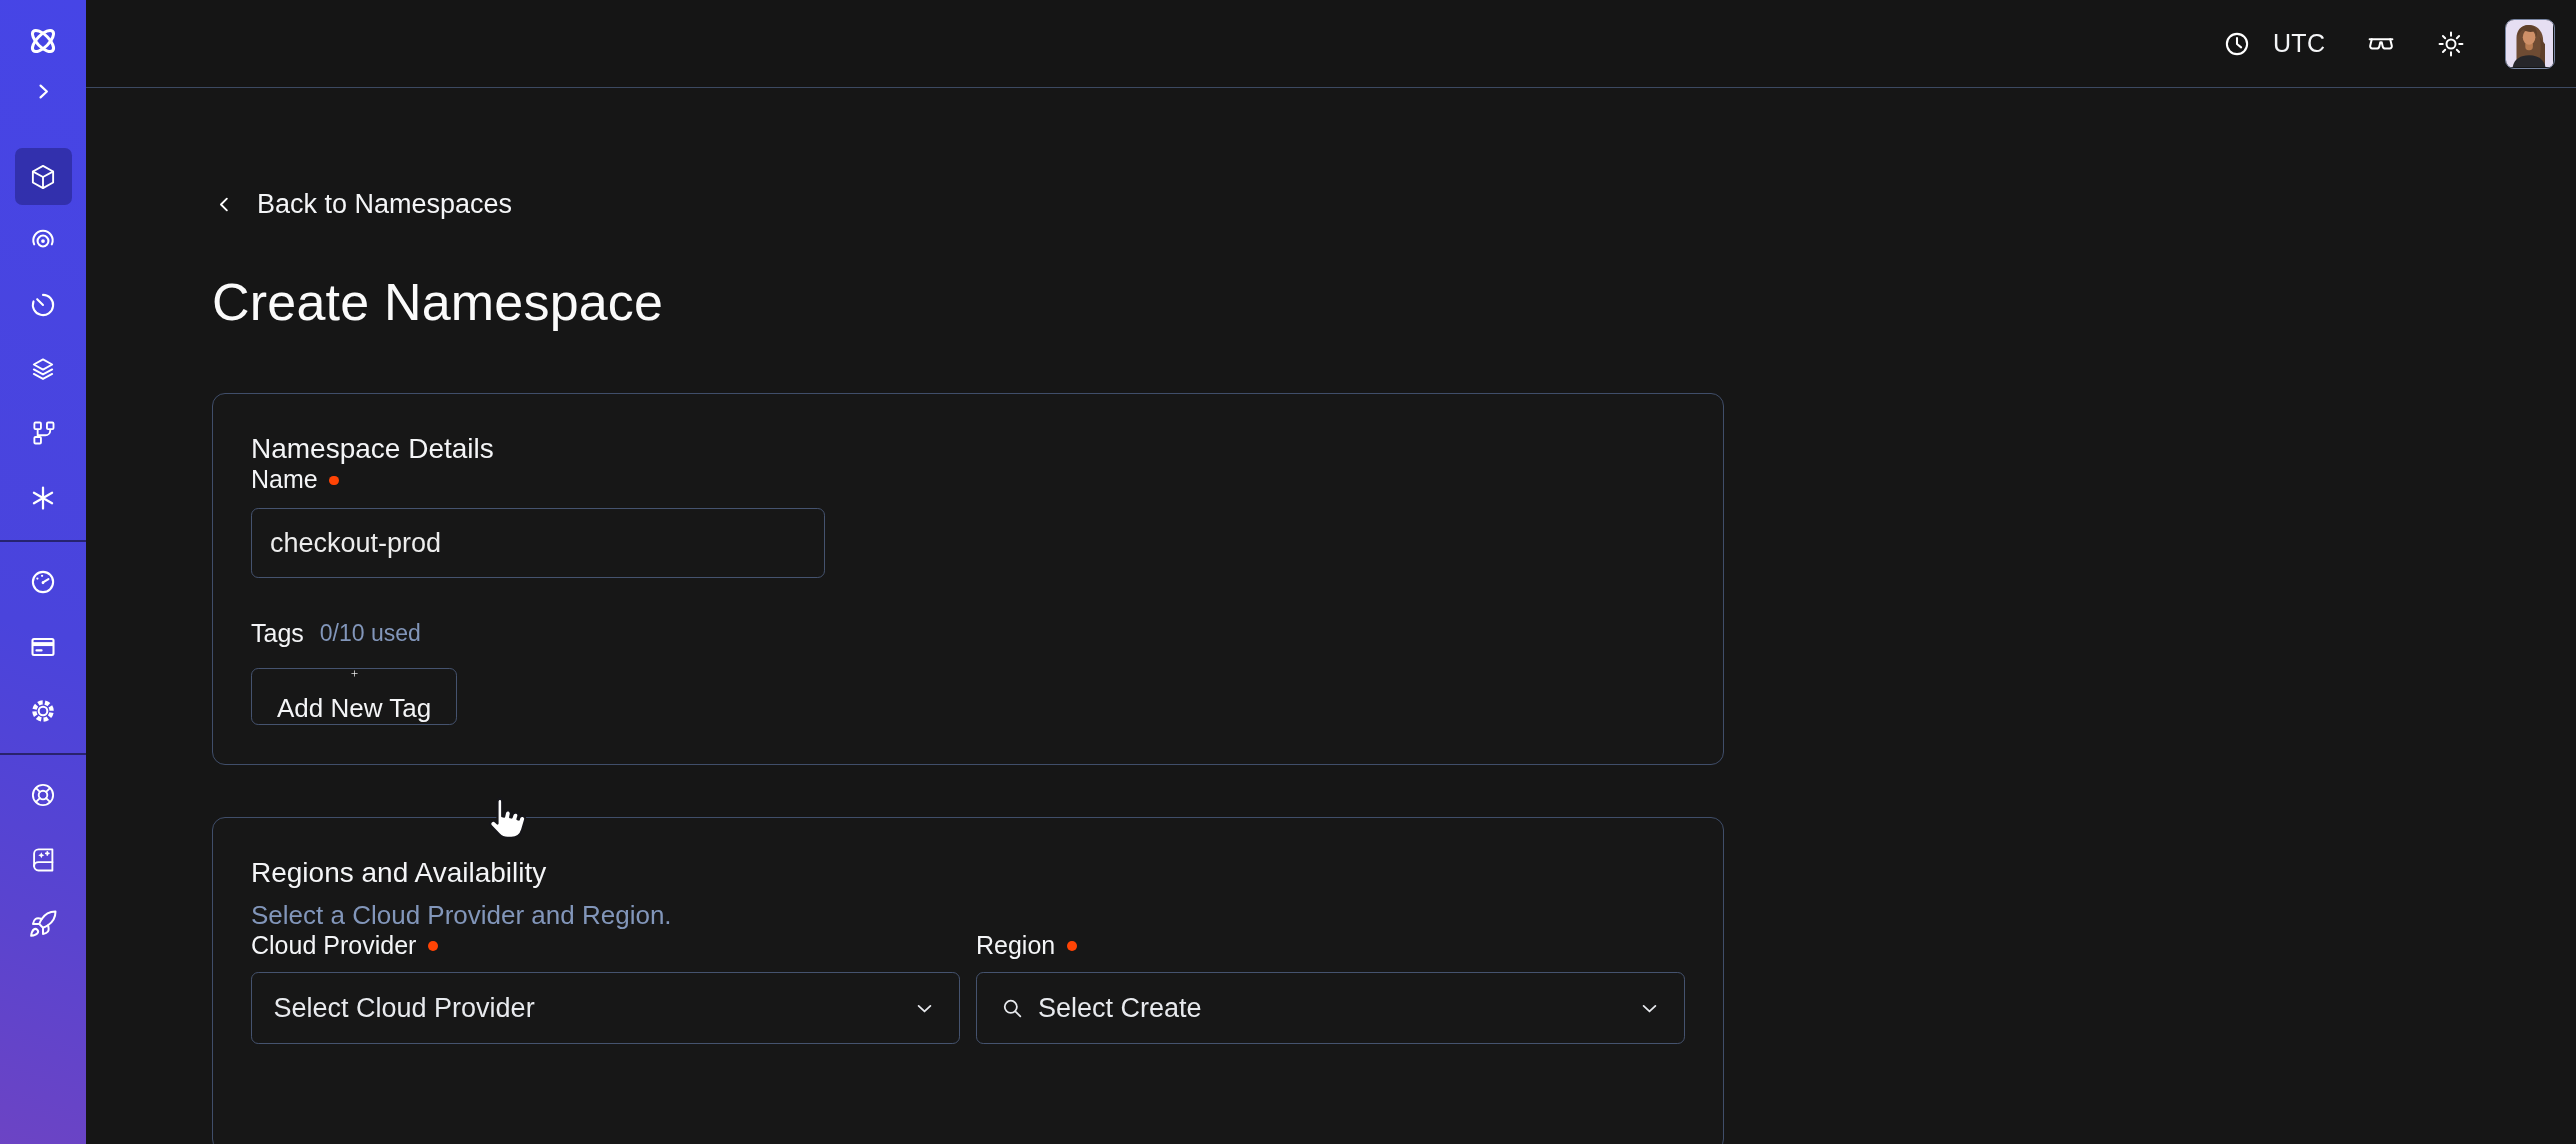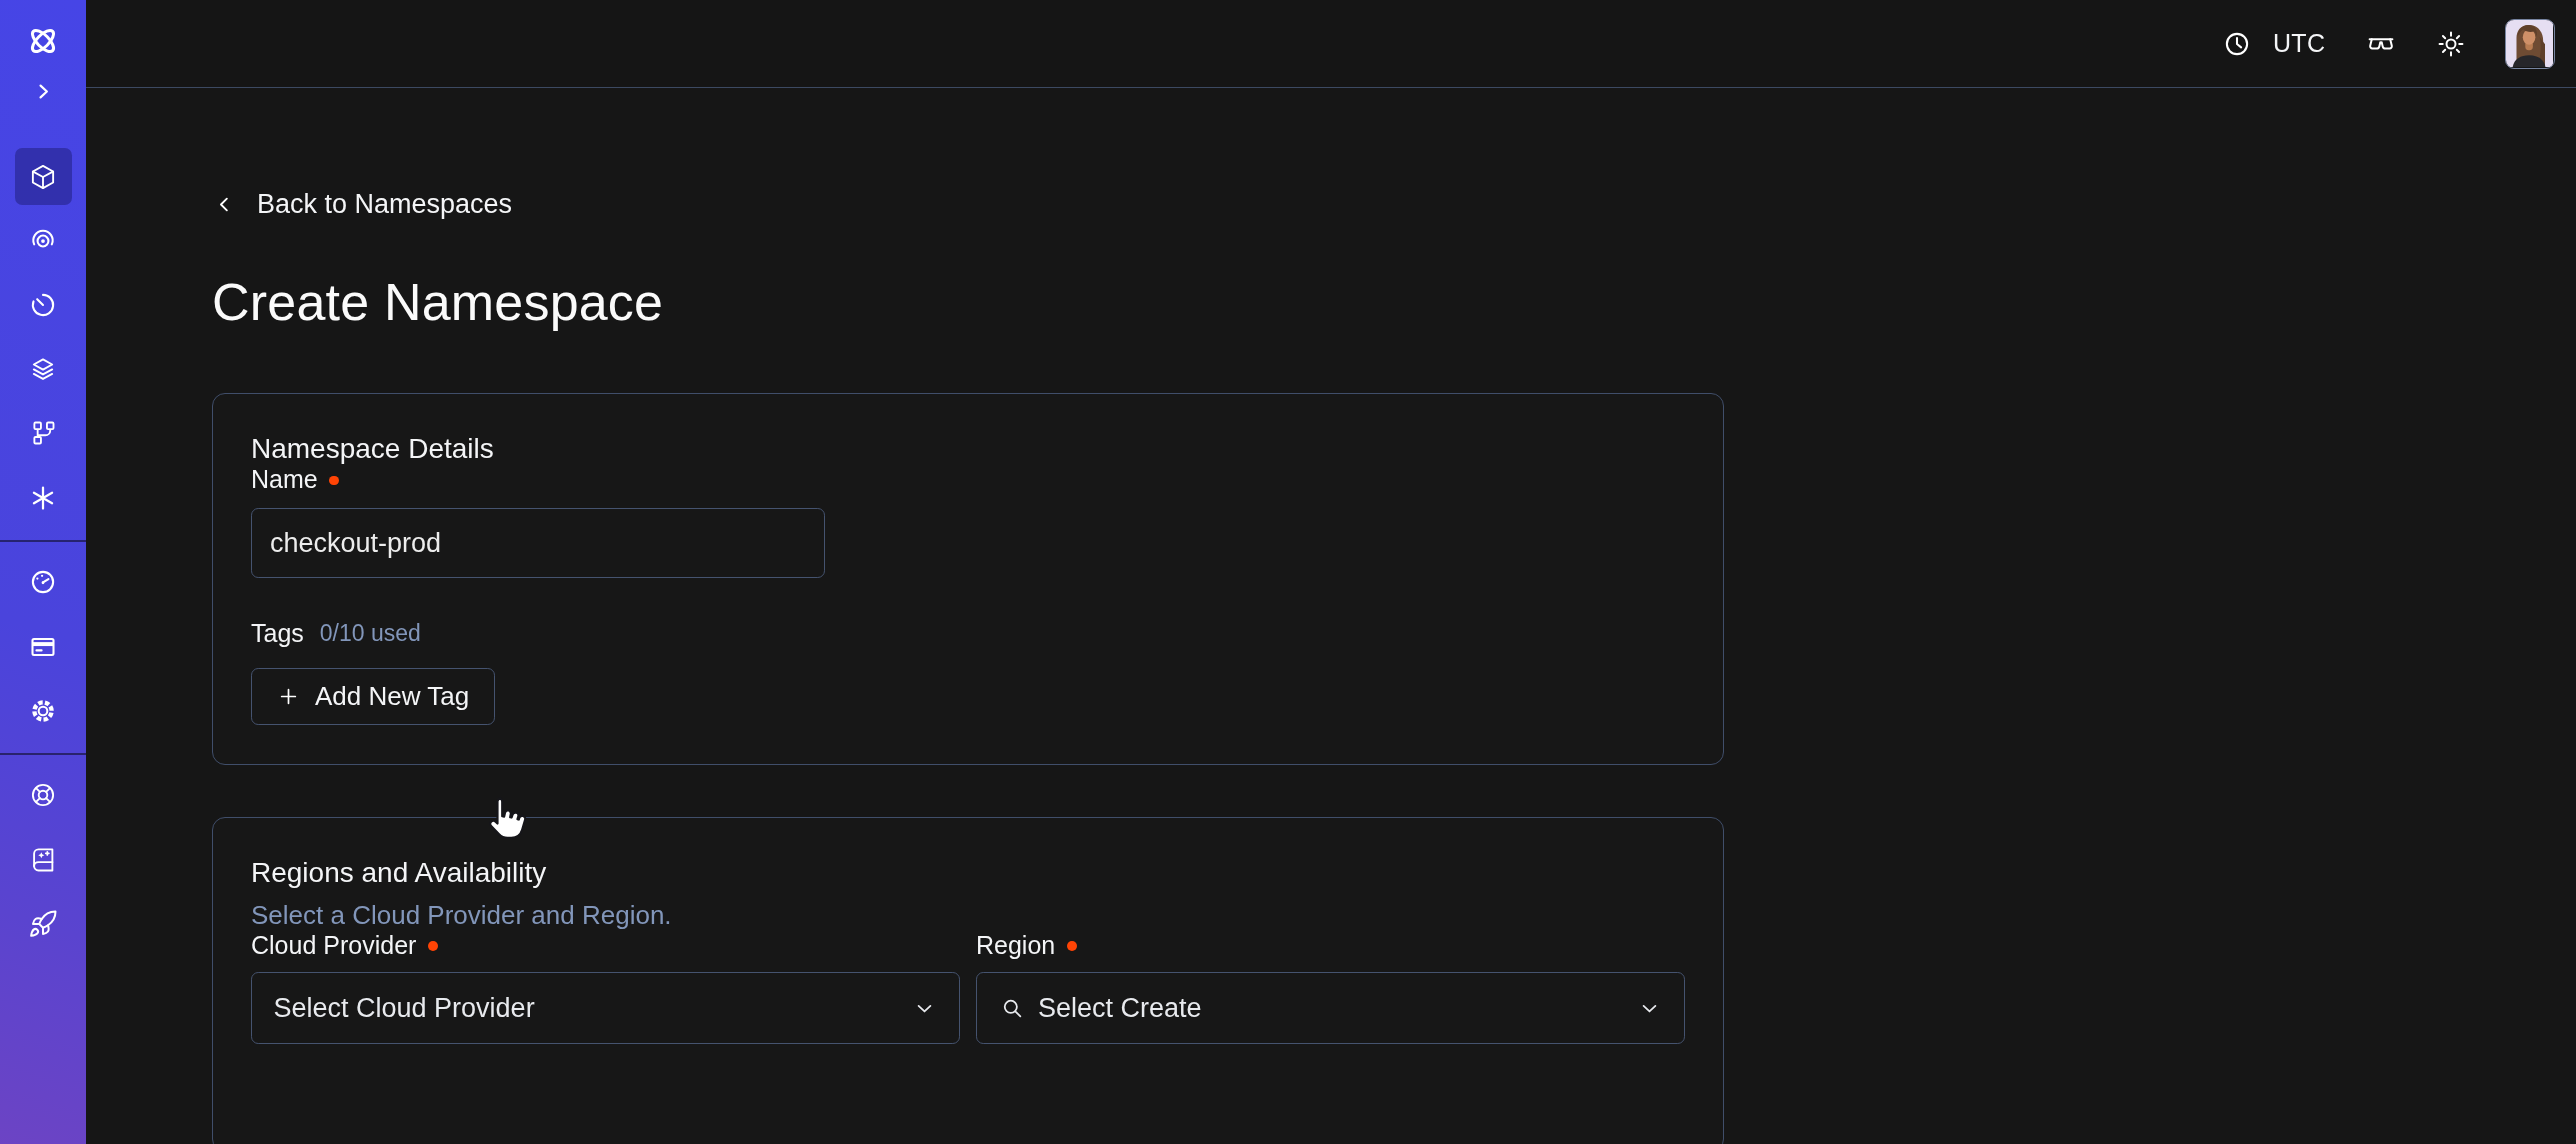--- a/index.html
+++ b/index.html
@@ -82,20 +82,21 @@
 
   .tags-row { display:flex; align-items:center; margin-top:41px; }
   .tags-usage { font-size:23px; color:#8296ba; margin-left:16px; }
 
   .add-tag-btn {
     margin-top:19.7px; height:57px; padding:0 25px;
     display:inline-flex; align-items:center; gap:15px;
     border:1.8px solid #45536f; border-radius:7.2px; background:transparent;
     color:#f4f5f7; font-size:26px; cursor:pointer;
     font-family:"Liberation Sans","DejaVu Sans",sans-serif;
+    flex-direction:column;
   }
 
   .select-grid { display:flex; gap:16px; }
   .select-col { flex:1; }
   .select-box {
     margin-top:12.5px; height:72px; border:1.8px solid #45536f; border-radius:7.2px;
     display:flex; align-items:center; padding:0 21.5px; cursor:pointer;
     background:transparent;
   }
   .select-placeholder { font-size:27px; color:#e8eaee; }

